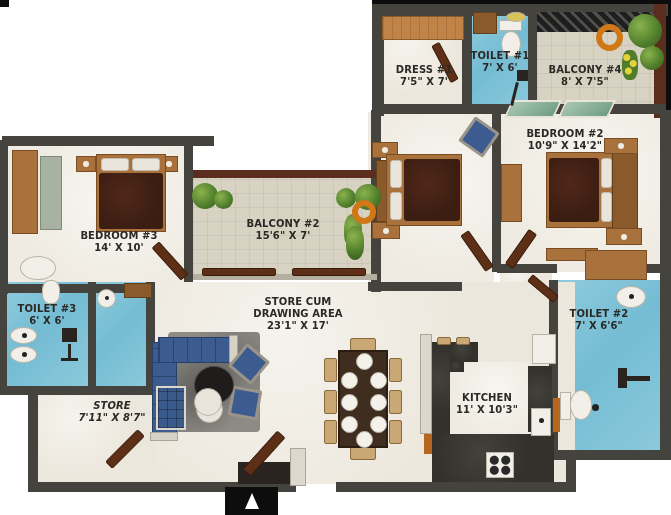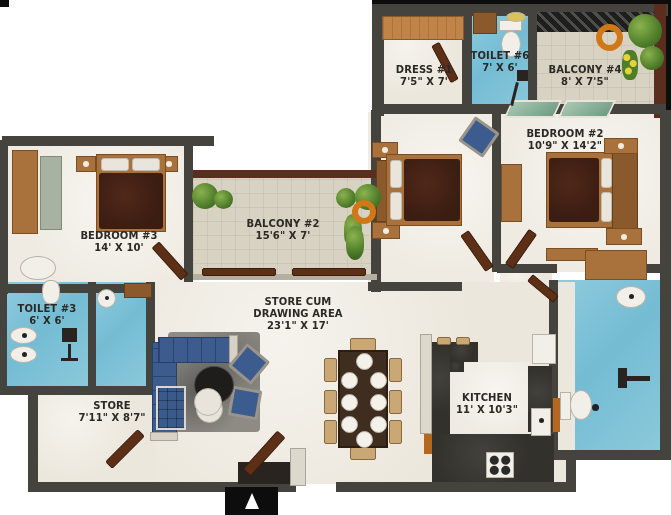--- a/index.html
+++ b/index.html
@@ -246,21 +246,21 @@
 
   <div class="el black" style="left:225px;top:487px;width:53px;height:28px;">
     <div class="arrow" style="position:absolute;left:20px;top:6px;"></div>
   </div>
 
   <div class="lbl" style="left:384px;top:64px;width:80px;">
     <div>DRESS #1</div>
     <div>7'5" X 7'</div>
   </div>
   <div class="lbl" style="left:460px;top:50px;width:80px;">
-    <div>TOILET #6</div>
+    <div>TOILET #1</div>
     <div>7' X 6'</div>
   </div>
   <div class="lbl" style="left:539px;top:64px;width:92px;">
     <div>BALCONY #4</div>
     <div>8' X 7'5"</div>
   </div>
   <div class="lbl" style="left:510px;top:128px;width:110px;">
     <div>BEDROOM #2</div>
     <div>10'9" X 14'2"</div>
   </div>
@@ -269,25 +269,29 @@
     <div>14' X 10'</div>
   </div>
   <div class="lbl" style="left:228px;top:218px;width:110px;">
     <div>BALCONY #2</div>
     <div>15'6" X 7'</div>
   </div>
   <div class="lbl" style="left:7px;top:303px;width:80px;">
     <div>TOILET #3</div>
     <div>6' X 6'</div>
   </div>
+  <div class="lbl" style="left:554px;top:308px;width:90px;">
+    <div>TOILET #2</div>
+    <div>7' X 6'6"</div>
+  </div>
   <div class="lbl" style="left:248px;top:296px;width:100px;">
     <div>STORE CUM DRAWING AREA</div>
     <div>23'1" X 17'</div>
   </div>
-  <div class="lbl" style="left:62px;top:400px;width:100px;">
+  <div class="lbl" style="left:62px;top:400px;width:100px;font-style:italic;">
     <div>STORE</div>
     <div>7'11" X 8'7"</div>
   </div>
   <div class="lbl" style="left:437px;top:392px;width:100px;">
     <div>KITCHEN</div>
     <div>11' X 10'3"</div>
   </div>
 
 </div>
 

